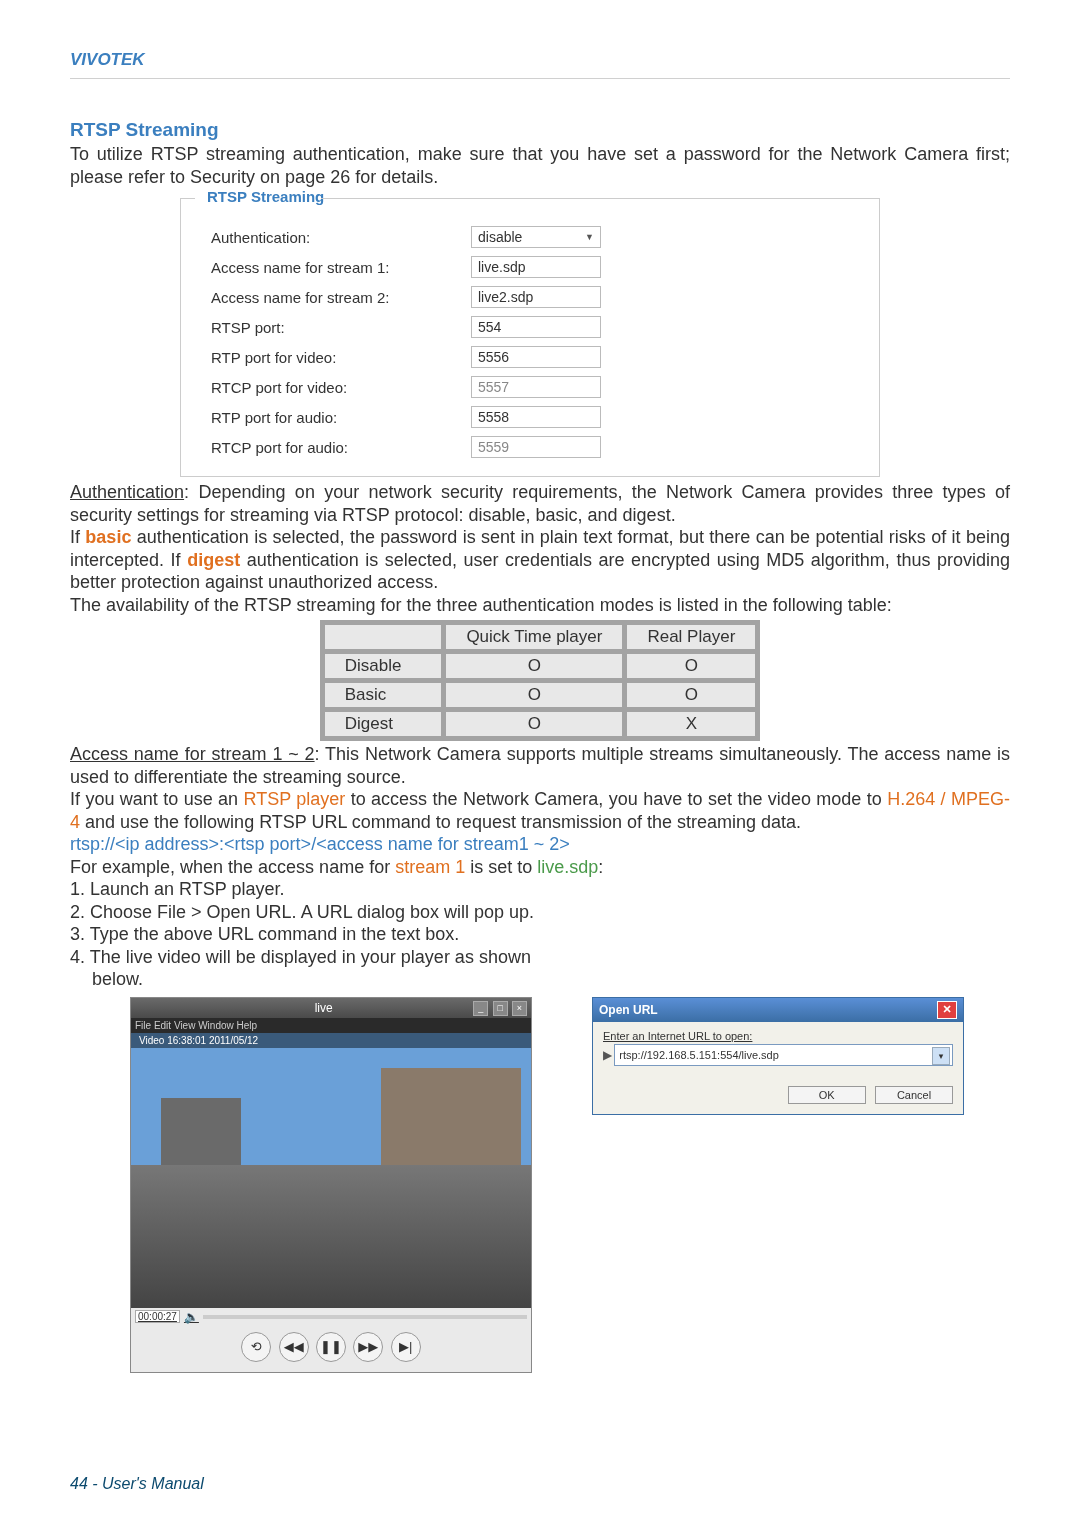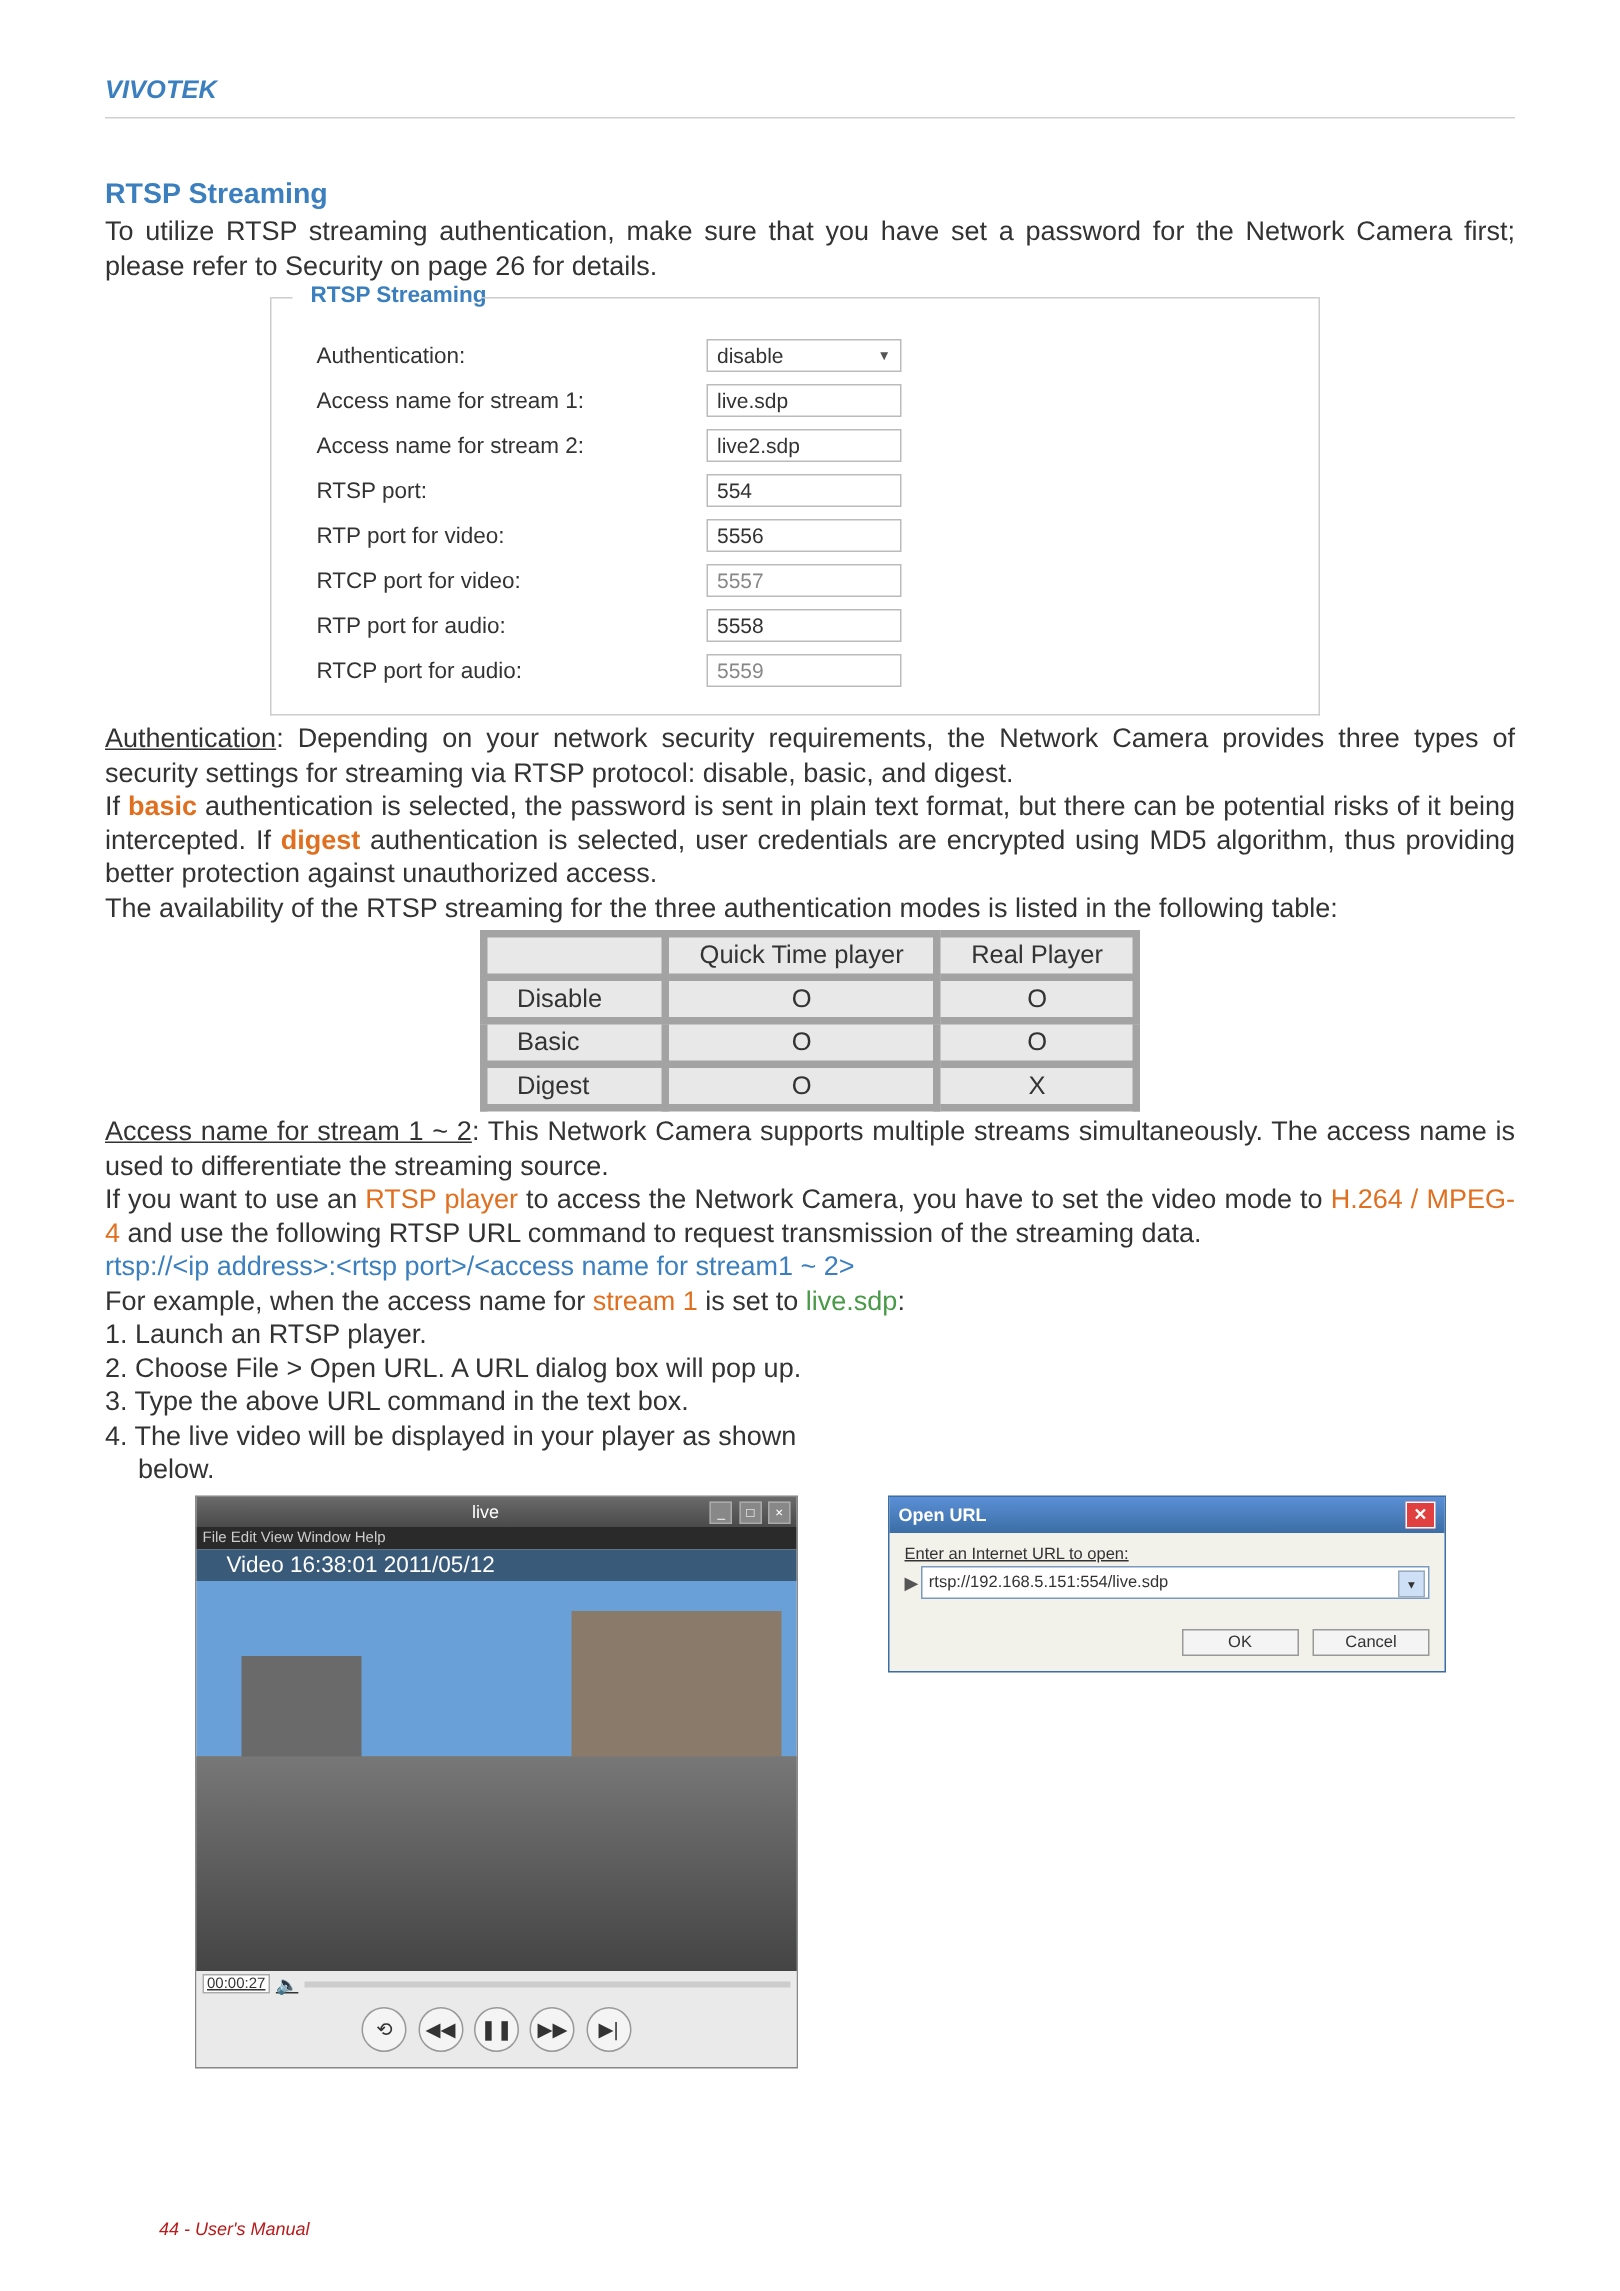--- a/index.html
+++ b/index.html
@@ -142,21 +142,21 @@
     display: flex;
     align-items: center;
     height: 20px;
     padding: 0 4px;
   }
   .player .titlebar .ttl { flex:1; text-align:center; font-size: 12px; }
   .player .titlebar .winbtns span {
     display:inline-block; width:13px; height:13px; background:#888; border:1px solid #aaa; margin-left:1px; font-size:9px; line-height:13px; text-align:center;
   }
   .player .menubar { background:#2a2a2a; color:#ccc; font-size:10px; padding:2px 4px;}
-  .player .overlay { background:#3a5a7a; color:#fff; font-size:15px; padding:2px 20px;}
+  .player .overlay { background:#3a5a7a; color:#fff; font-size:10px; padding:2px 8px;}
   .player .video {
     width: 100%; height: 260px;
     background: linear-gradient(#6aa0d8 0%, #6aa0d8 45%, #7a8a8a 45%, #555 100%);
     position: relative;
   }
   .player .video .road {
     position:absolute; bottom:0; left:0; right:0; height:55%;
     background:
       linear-gradient( to top, #444 0%, #777 100%);
   }
@@ -219,23 +219,22 @@
     display:inline-block; min-width:56px; text-align:center;
     border:1px solid #999; background:#f4f4f4; padding:2px 10px; font-size:11px;
     margin-left:6px;
   }
 
   .footer {
     position: absolute;
     bottom: 34px;
     left: 70px;
     font-style: italic;
-    color: #b91c1c;
-    font-size: 12px;
-    margin-left: 36px;
+    color: #0c4a6e;
+    font-size: 16px;
   }
 </style>
 </head>
 <body>
 
 <div class="page">
 
   <div class="header">VIVOTEK</div>
 
   <div class="section-title">RTSP Streaming</div>

